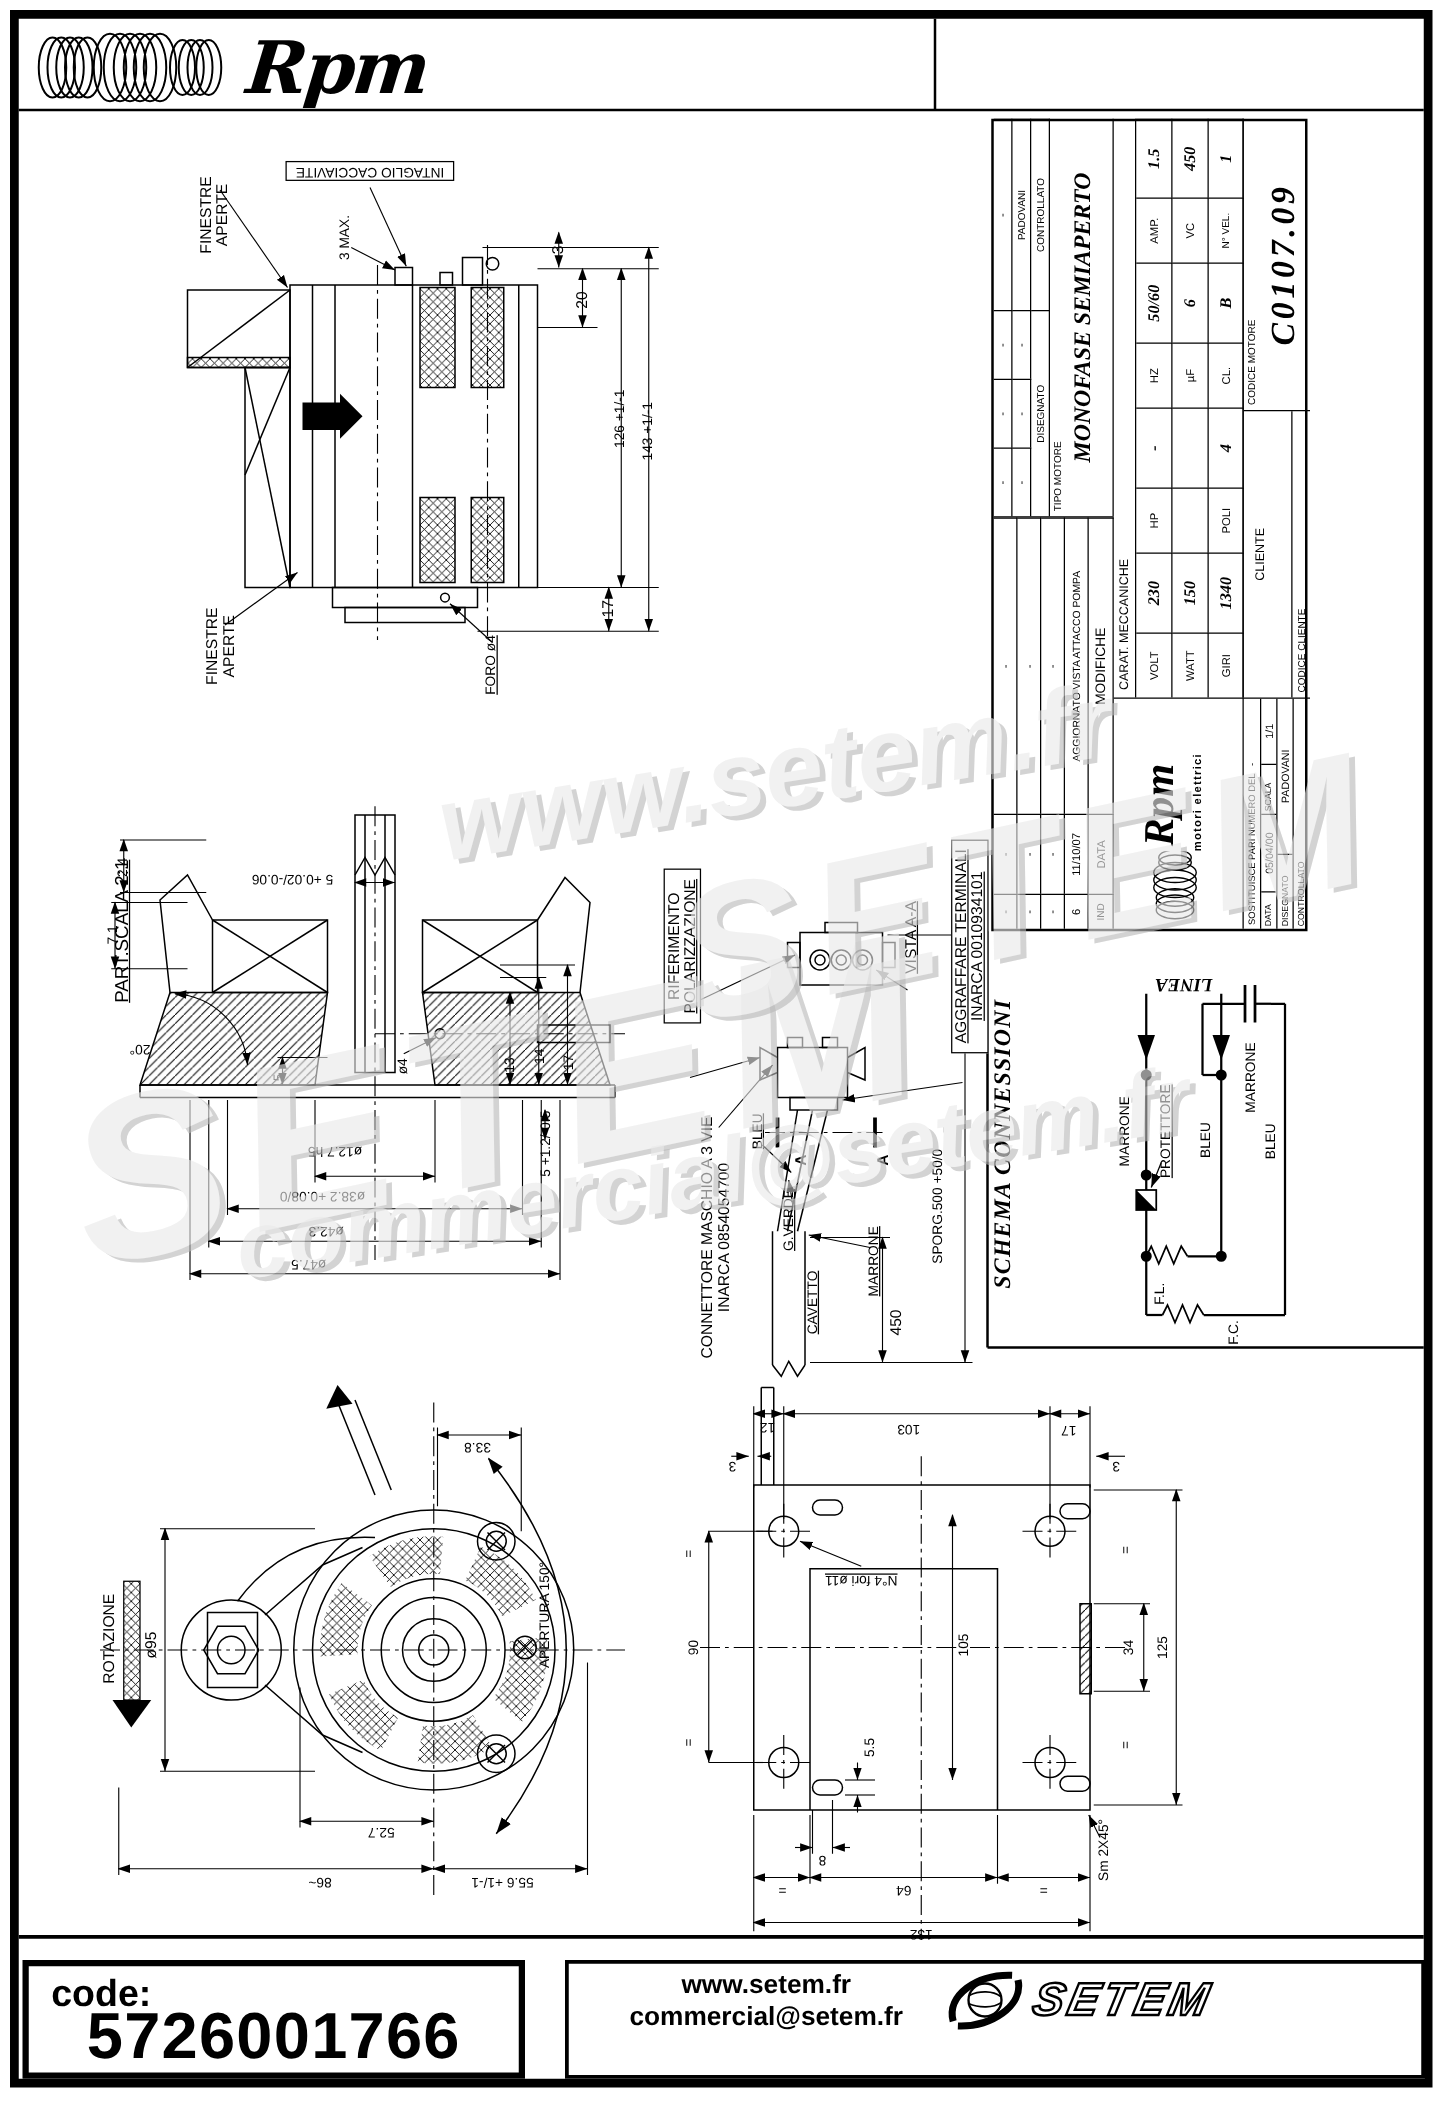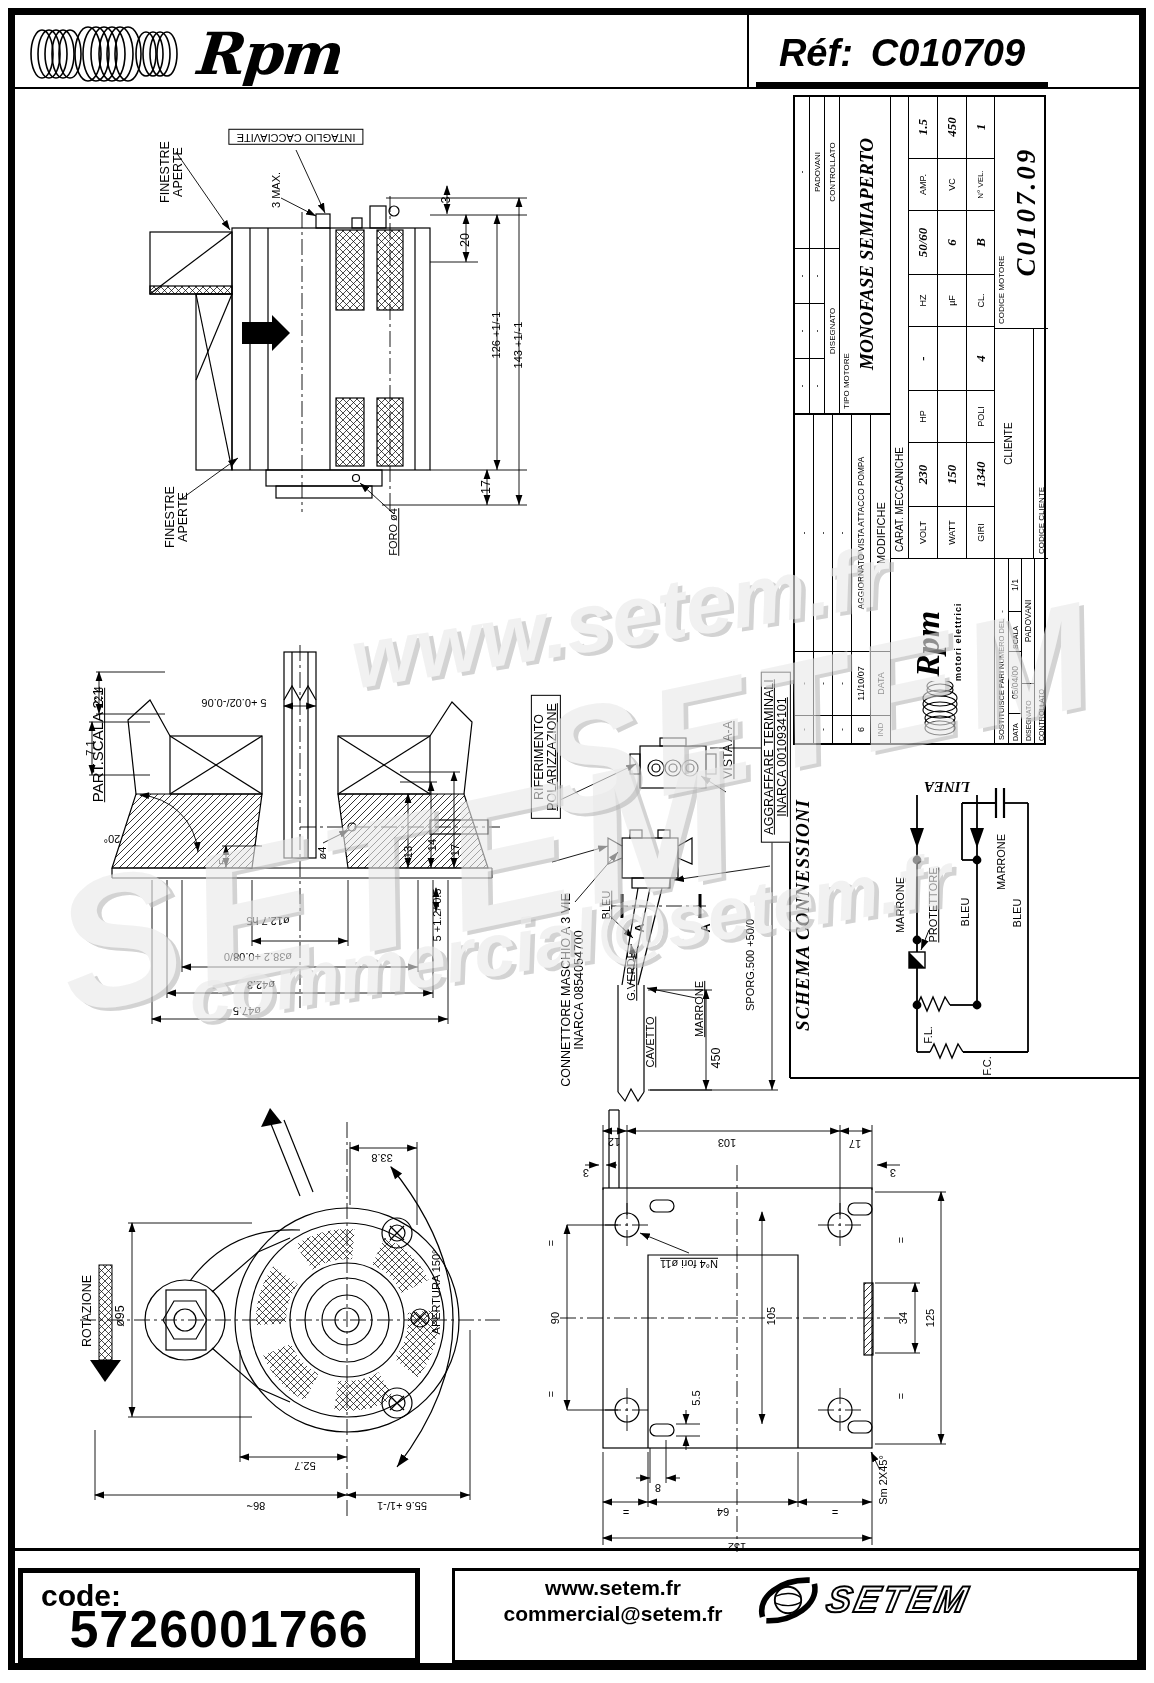--- a/index.html
+++ b/index.html
@@ -387,24 +387,20 @@
         <ellipse cx="92" cy="31" rx="13" ry="27"></ellipse>
           <ellipse cx="100" cy="31" rx="13" ry="27"></ellipse>
         <ellipse cx="118" cy="31" rx="10" ry="22"></ellipse>
           <ellipse cx="125" cy="31" rx="10" ry="22"></ellipse>
         <ellipse cx="132" cy="31" rx="10" ry="22"></ellipse>
           <ellipse cx="139" cy="31" rx="10" ry="22"></ellipse>
       </g>
     </svg>
     <span class="word">Rpm</span>
   </div>
-  <div class="ref-box">
-    <span>Réf:</span>
-    <span>C010709</span>
-  </div>
 
   <div class="tblock">
 
     <div class="tb-abs" style="left:0;top:0;width:330px;height:96px;border-right:1.6px solid #000;">
       <div class="tb-row" style="height:19px;">
         <div class="tb-cell" style="width:28px;">-</div>
         <div class="tb-cell" style="width:64px;">-</div>
         <div class="tb-cell" style="flex:1;">-</div>
       </div>
       <div class="tb-row" style="height:19px;">

